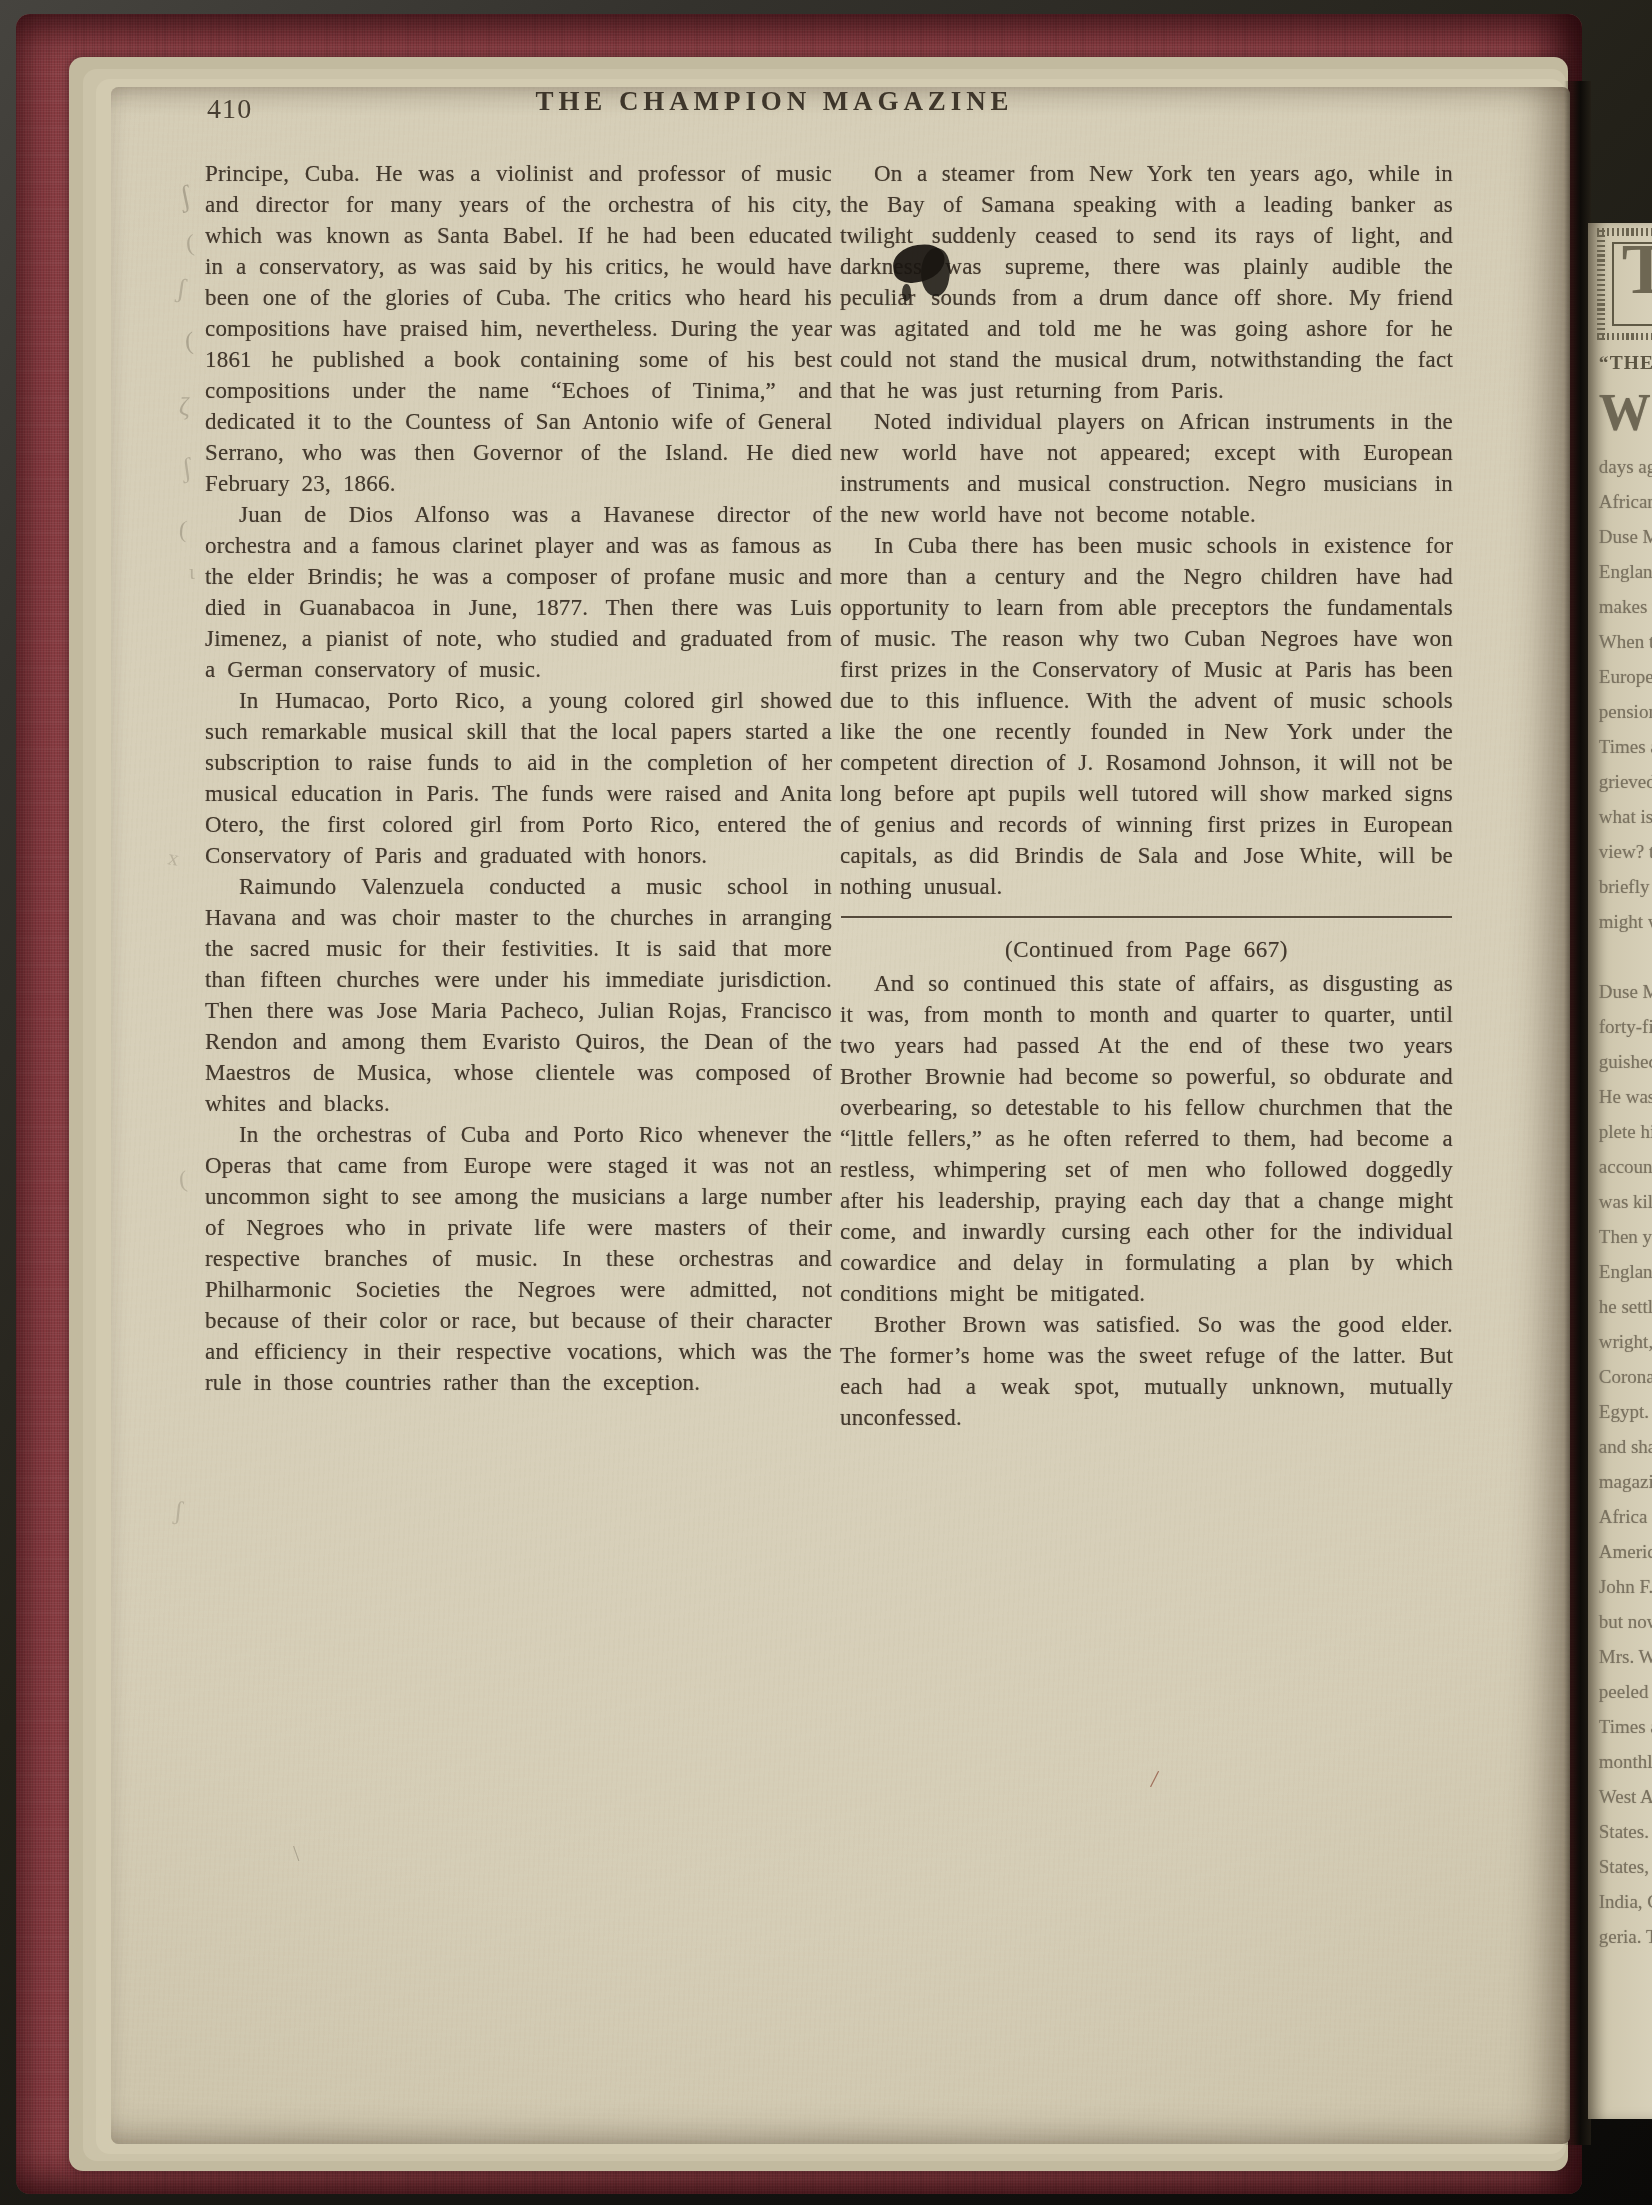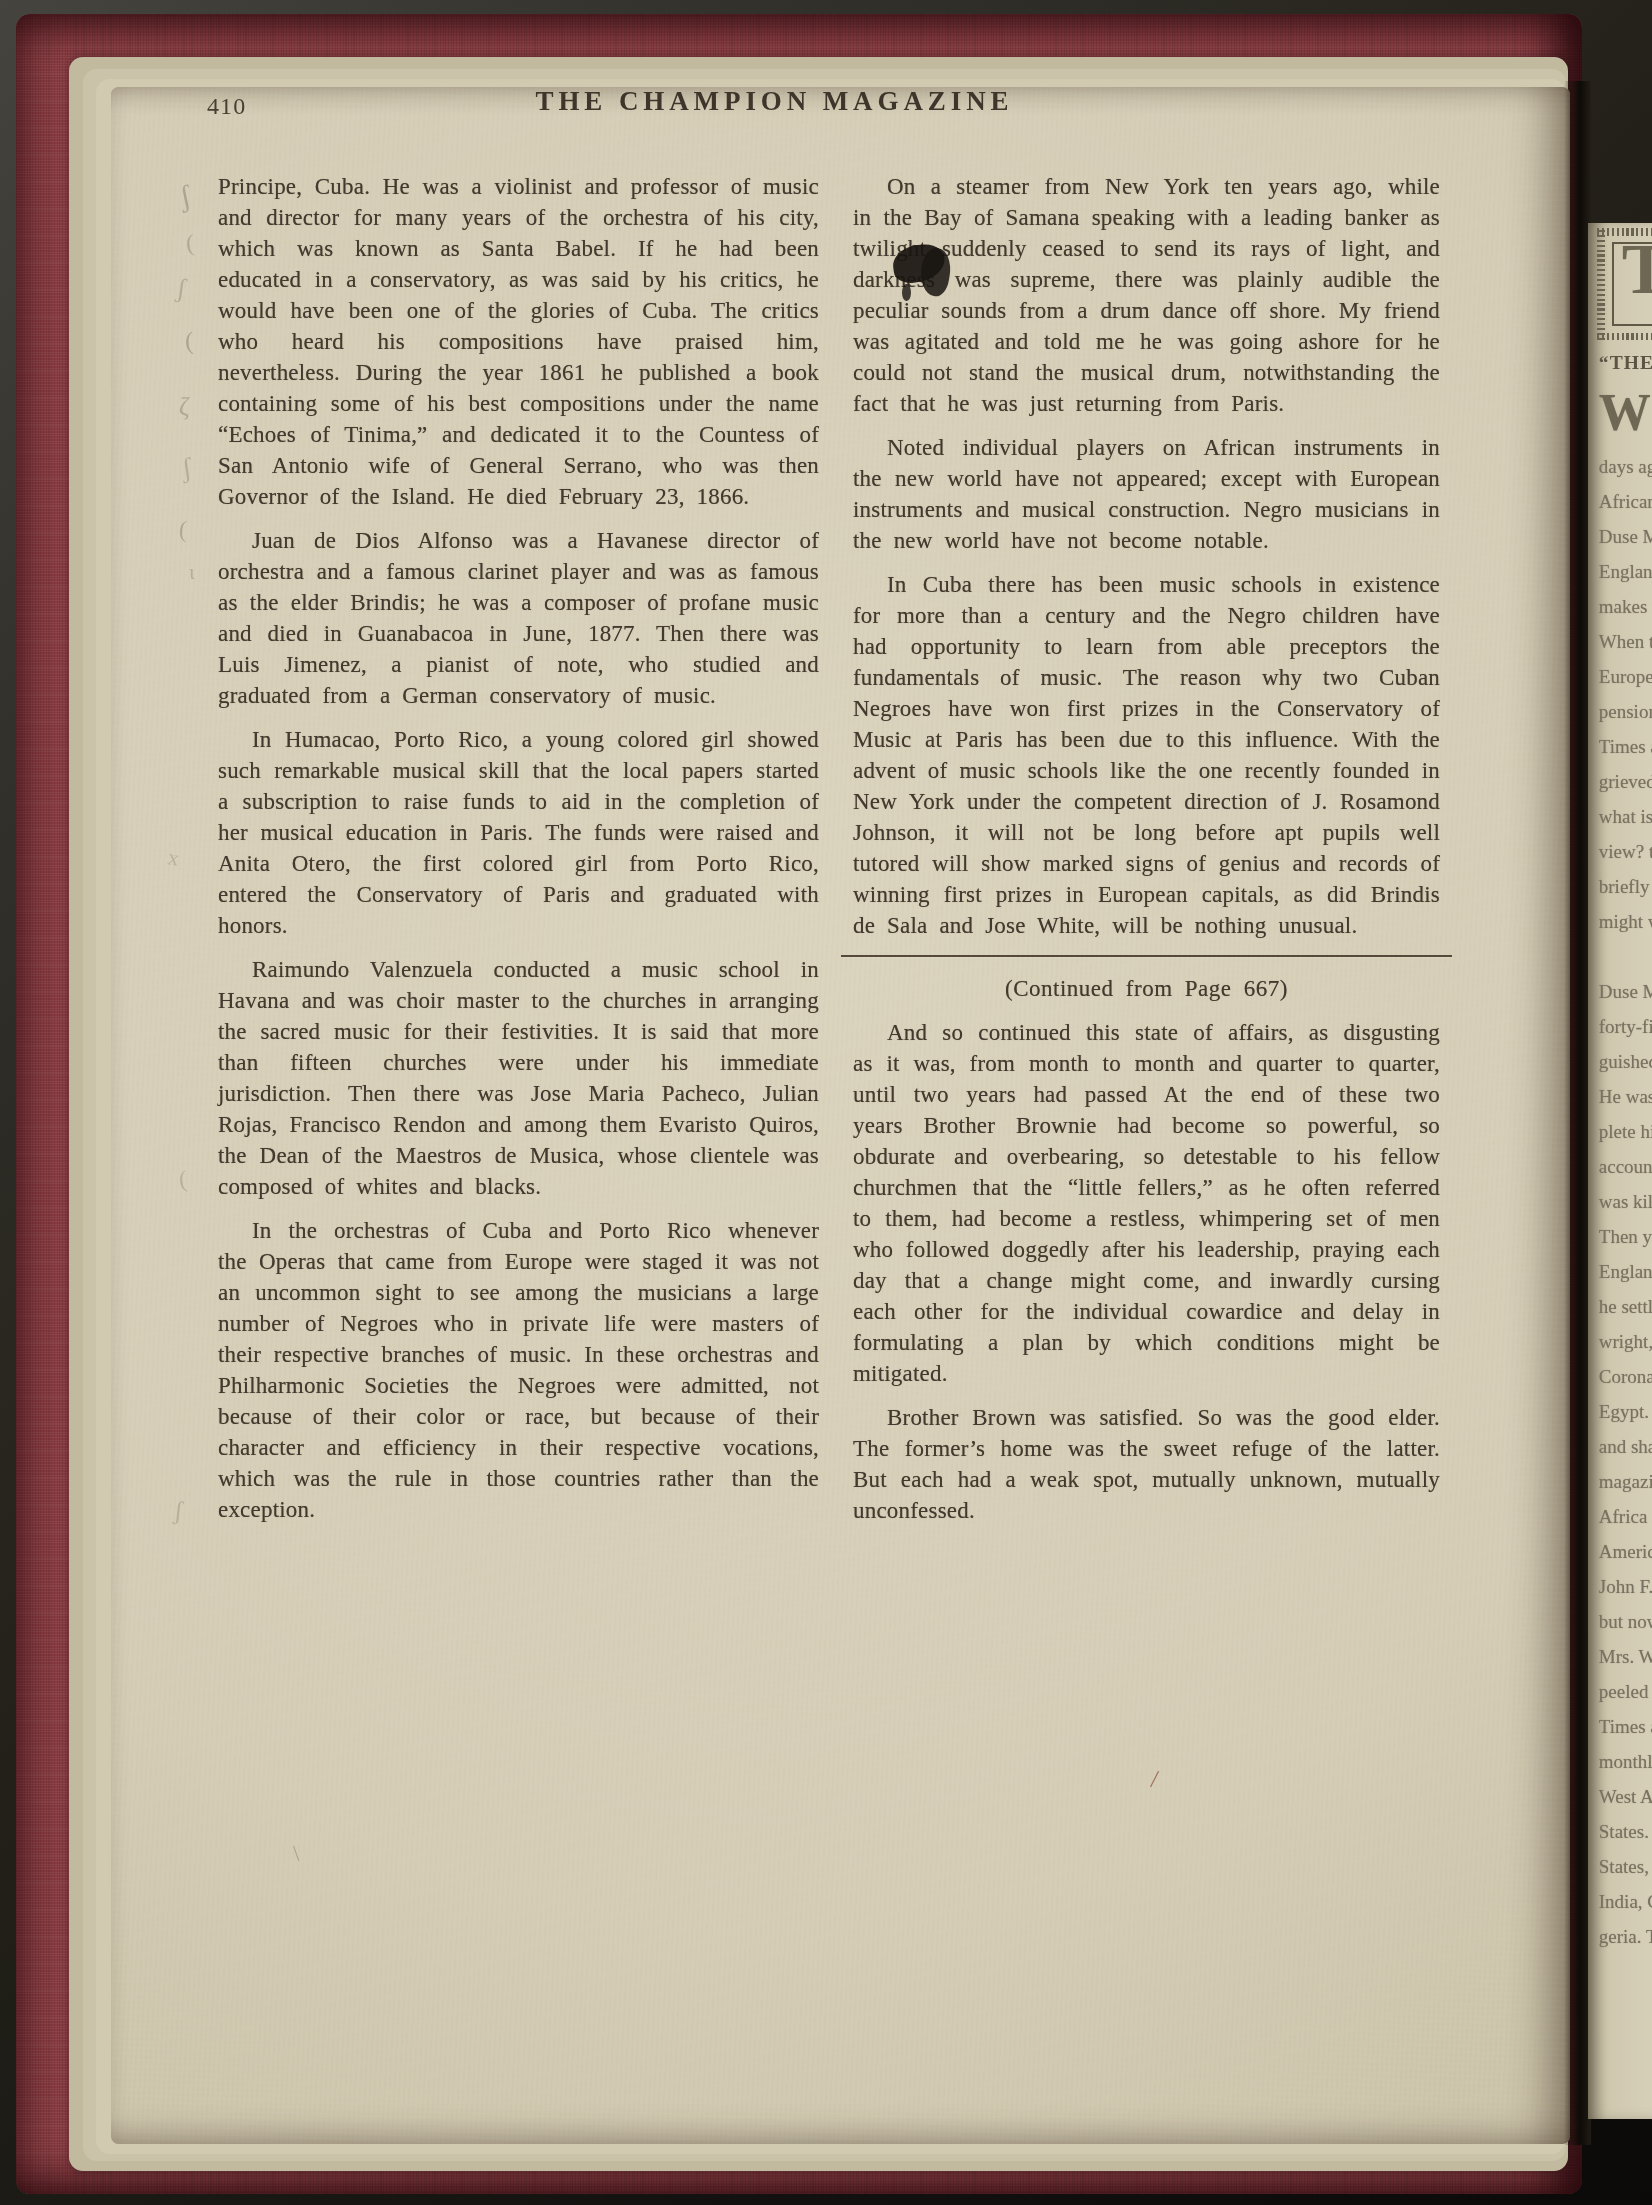--- a/index.html
+++ b/index.html
@@ -20,30 +20,30 @@
   .stack3{left:96px;top:79px;width:1469px;height:2075px;background:#d2cab0;}
   
   .page{position:absolute;left:111px;top:87px;width:1459px;height:2057px;border-radius:7.6px;
     background:
       radial-gradient(ellipse 120% 90% at 45% 40%, var(--page,#dbd4be) 0%, #d5cdb6 55%, #c6bda3 92%, #b9b096 100%);
     box-shadow:inset -38px 0 38px -16.3px rgba(55,40,25,.45), inset 0 -21.7px 32.5px -16.3px rgba(55,40,25,.30), inset 0 16.3px 27px -16.3px rgba(55,40,25,.30);}
   .page-noise{position:absolute;inset:0;border-radius:7.6px;pointer-events:none;opacity:.5;
     background:
       repeating-linear-gradient(93deg,rgba(120,105,80,.05) 0 1.6px,transparent 1.6px 4.9px),
       repeating-linear-gradient(2deg,rgba(255,255,250,.04) 0 2.2px,transparent 2.2px 6px);}
-  .pagenum{position:absolute;left:207px;top:93px;font-size:24px;color:#473e32;letter-spacing:1.1px;}
+  .pagenum{position:absolute;left:207px;top:93px;font-size:28px;color:#473e32;letter-spacing:1.1px;}
   .mag-title{position:absolute;left:520px;top:86px;width:509px;text-align:center;
     font-size:27px;font-weight:700;color:#3e362b;letter-spacing:4.9px;transform:scaleY(1.05);}
   
   .col{position:absolute;top:158px;font-size:23px;line-height:31px;color:var(--ink,#43392e);
     text-align:justify;word-spacing:6px;letter-spacing:0.2px;
     text-shadow:0 0 0.7px rgba(70,55,40,.55);}
   .col-left{left:205px;width:627px;}
   .col-right{left:840px;width:613px;}
-  .para{margin:13px;}
+  .para{margin:0;}
   .para.indent{text-indent:34px;}
   .rule{height:1.6px;background:#54493a;margin:14px 1.1px 16.3px 1.1px;box-shadow:0 0.5px 0 rgba(255,255,250,.25);}
   .centered-note{text-align:center;text-indent:0;letter-spacing:0.5px;margin:0 0 3.3px 0;}
   .footer-note{text-align:center;text-indent:0;letter-spacing:2.2px;margin-top:4.3px;}
   
   .blot{position:absolute;background:#191510;opacity:.92;}
   .blot.b1{left:893px;top:245px;width:52px;height:37px;border-radius:55% 45% 62% 38%;transform:rotate(-7deg);}
   .blot.b2{left:921px;top:248px;width:29px;height:48px;border-radius:45% 55% 40% 60%;transform:rotate(9deg);opacity:.85;}
   .blot.b3{left:902px;top:284px;width:8.7px;height:17.3px;border-radius:50%;opacity:.8;}
   .mark{position:absolute;color:#847c6a;pointer-events:none;}

